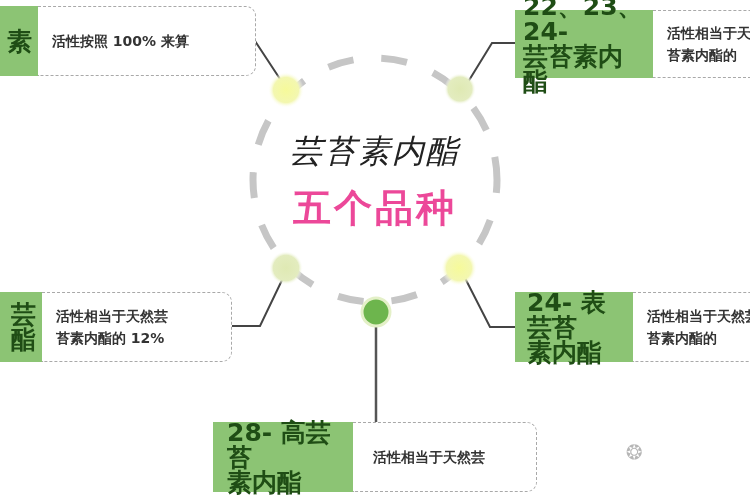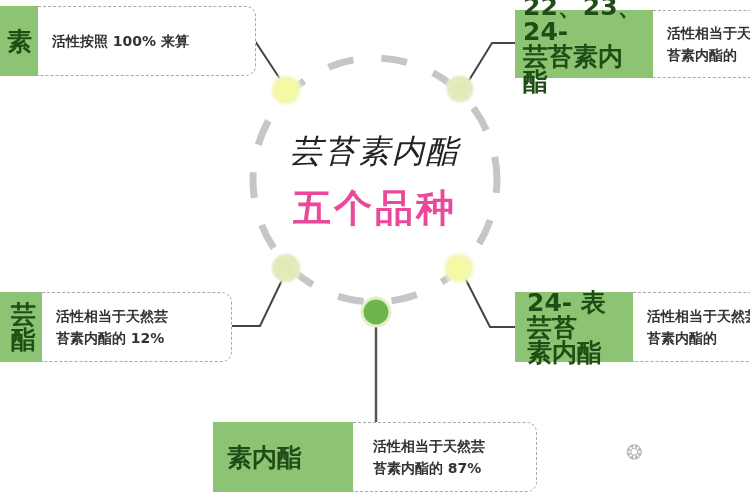--- a/index.html
+++ b/index.html
@@ -105,23 +105,23 @@
     <span>素内酯</span>
   </div>
   <div class="desc" style="width:140px; padding-left:14px;">
     <span>活性相当于天然芸</span>
     <span>苔素内酯的</span>
   </div>
 </div>
 
 <div class="card" style="left:213px; top:422px; height:70px;">
   <div class="label" style="width:140px; padding-left:14px;">
+    <span>28- 高芸苔</span>
     <span>素内酯</span>
   </div>
   <div class="desc" style="width:184px; padding-left:20px;">
     <span>活性相当于天然芸</span>
-    <span>苔素内酯的 87%</span>
   </div>
 </div>
 
 <div class="watermark">
   <span class="wm-icon">❂</span>
 </div>
 
 </body></html>

